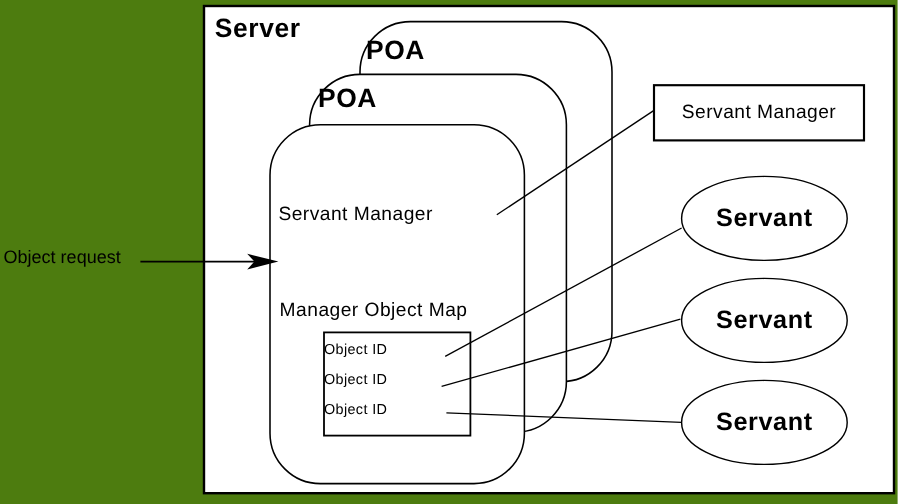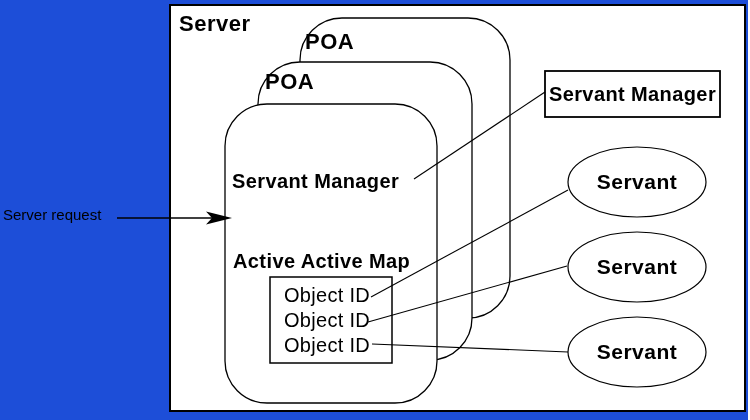--- a/index.html
+++ b/index.html
@@ -4,50 +4,49 @@
 <style>
   html, body {
     margin: 0;
     padding: 0;
     background: #ffffff;
   }
   .canvas {
     position: relative;
     width: 748px;
     height: 420px;
-    background: #1d4ed8;
+    background: #4d7c0f;
     font-family: "Liberation Sans", "DejaVu Sans", sans-serif;
     color: #000000;
     overflow: hidden;
   }
   svg.layer {
     position: absolute;
     left: 0;
     top: 0;
   }
   .label {
     position: absolute;
     line-height: 1;
     white-space: nowrap;
   }
   .big {
     font-size: 22px;
     font-weight: bold;
     letter-spacing: 0.5px;
   }
   .med-bold {
-    font-size: 20px;
-    font-weight: bold;
+    font-size: 16px;
+    font-weight: normal;
     letter-spacing: 0.4px;
   }
   .med {
-    font-size: 20px;
+    font-size: 12px;
     font-weight: normal;
     letter-spacing: 0.3px;
-    padding-left: 14px;
   }
   .small {
     font-size: 15px;
     font-weight: normal;
   }
   .centered {
     text-align: left;
   }
   .flexbox {
     position: absolute;
@@ -88,27 +87,27 @@
 
   <div class="label big" style="left:179px; top:13px;">Server</div>
 
   <div class="label big centered" style="left:305px; top:31px; width:200px;">POA</div>
 
   <div class="label big centered" style="left:265px; top:71px; width:200px;">POA</div>
 
 
   <div class="label med-bold centered" style="left:232px; top:171px; width:200px;">Servant Manager</div>
 
-  <div class="label med-bold centered" style="left:233px; top:251px; width:200px;">Active Active Map</div>
+  <div class="label med-bold centered" style="left:233px; top:251px; width:200px;">Manager Object Map</div>
 
   <div class="label med centered" style="left:270px; top:285px; width:122px;">Object ID</div>
   <div class="label med centered" style="left:270px; top:310px; width:122px;">Object ID</div>
   <div class="label med centered" style="left:270px; top:335px; width:122px;">Object ID</div>
 
   <div class="flexbox med-bold" style="left:545px; top:71px; width:175px; height:46px;">Servant Manager</div>
 
   <div class="flexbox" style="left:568px; top:147px; width:138px; height:70px; font-size:21px; font-weight:bold; letter-spacing:0.5px;">Servant</div>
   <div class="flexbox" style="left:568px; top:232px; width:138px; height:70px; font-size:21px; font-weight:bold; letter-spacing:0.5px;">Servant</div>
   <div class="flexbox" style="left:568px; top:317px; width:138px; height:70px; font-size:21px; font-weight:bold; letter-spacing:0.5px;">Servant</div>
 
-  <div class="label small" style="left:3px; top:207px;">Server request</div>
+  <div class="label small" style="left:3px; top:207px;">Object request</div>
 
 </div>
 
 </body></html>

